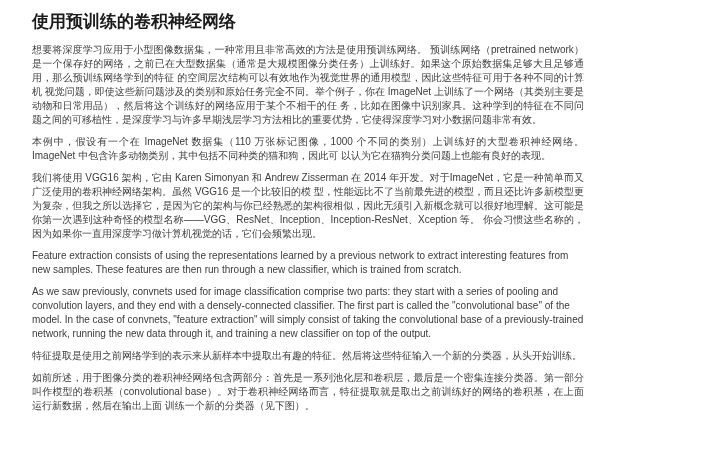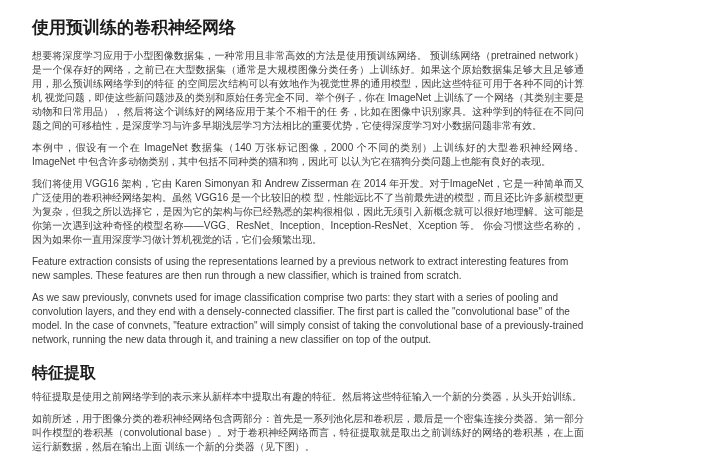--- a/index.html
+++ b/index.html
@@ -7,21 +7,21 @@
     padding: 0;
     width: 720px;
     height: 463px;
     overflow: hidden;
     background: #ffffff;
   }
   .page {
     box-sizing: border-box;
     width: 628px;
     height: 463px;
-    padding: 18px 32px 0 32px;
+    padding: 12px 32px 0 32px;
     font-family: "Liberation Sans", "DejaVu Sans", sans-serif;
     color: #3c3c3c;
   }
   .doc-title {
     font-size: 17px;
     font-weight: bold;
     color: #1b1b1b;
     margin: 0 0 11px 0;
     line-height: 20px;
   }
@@ -48,29 +48,28 @@
 </style>
 </head>
 <body style="background: rgb(255, 255, 255);">
 
 <div class="page" style="color: rgb(60, 60, 60);">
 
   <h1 class="doc-title" style="color: rgb(27, 27, 27);">使用预训练的卷积神经网络</h1>
 
   <p class="para zh">想要将深度学习应用于小型图像数据集，一种常用且非常高效的方法是使用预训练网络。 预训练网络（pretrained network）是一个保存好的网络，之前已在大型数据集（通常是大规模图像分类任务）上训练好。如果这个原始数据集足够大且足够通用，那么预训练网络学到的特征 的空间层次结构可以有效地作为视觉世界的通用模型，因此这些特征可用于各种不同的计算机 视觉问题，即使这些新问题涉及的类别和原始任务完全不同。举个例子，你在 ImageNet 上训练了一个网络（其类别主要是动物和日常用品），然后将这个训练好的网络应用于某个不相干的任 务，比如在图像中识别家具。这种学到的特征在不同问题之间的可移植性，是深度学习与许多早期浅层学习方法相比的重要优势，它使得深度学习对小数据问题非常有效。</p>
 
-  <p class="para zh">本例中，假设有一个在 ImageNet 数据集（140 万张标记图像，2000 个不同的类别）上训练好的大型卷积神经网络。ImageNet 中包含许多动物类别，其中包括不同种类的猫和狗，因此可 以认为它在猫狗分类问题上也能有良好的表现。</p>
+  <p class="para zh">本例中，假设有一个在 ImageNet 数据集（110 万张标记图像，1000 个不同的类别）上训练好的大型卷积神经网络。ImageNet 中包含许多动物类别，其中包括不同种类的猫和狗，因此可 以认为它在猫狗分类问题上也能有良好的表现。</p>
 
   <p class="para zh">我们将使用 VGG16 架构，它由 Karen Simonyan 和 Andrew Zisserman 在 2014 年开发。对于ImageNet，它是一种简单而又广泛使用的卷积神经网络架构。虽然 VGG16 是一个比较旧的模 型，性能远比不了当前最先进的模型，而且还比许多新模型更为复杂，但我之所以选择它，是因为它的架构与你已经熟悉的架构很相似，因此无须引入新概念就可以很好地理解。这可能是你第一次遇到这种奇怪的模型名称——VGG、ResNet、Inception、Inception-ResNet、Xception 等。 你会习惯这些名称的，因为如果你一直用深度学习做计算机视觉的话，它们会频繁出现。</p>
 
 
 
   <p class="para en">Feature extraction consists of using the representations learned by a previous network to extract interesting features from new samples. These features are then run through a new classifier, which is trained from scratch.</p>
 
   <p class="para en">As we saw previously, convnets used for image classification comprise two parts: they start with a series of pooling and convolution layers, and they end with a densely-connected classifier. The first part is called the "convolutional base" of the model. In the case of convnets, "feature extraction" will simply consist of taking the convolutional base of a previously-trained network, running the new data through it, and training a new classifier on top of the output.</p>
 
-  <h2 class="section-heading zh" style="color: rgb(27, 27, 27);">特征提取</h2>
 
   <p class="para zh">特征提取是使用之前网络学到的表示来从新样本中提取出有趣的特征。然后将这些特征输入一个新的分类器，从头开始训练。</p>
 
   <p class="para zh">如前所述，用于图像分类的卷积神经网络包含两部分：首先是一系列池化层和卷积层，最后是一个密集连接分类器。第一部分叫作模型的卷积基（convolutional base）。对于卷积神经网络而言，特征提取就是取出之前训练好的网络的卷积基，在上面运行新数据，然后在输出上面 训练一个新的分类器（见下图）。</p>
 
 </div>
 
 </body></html>

